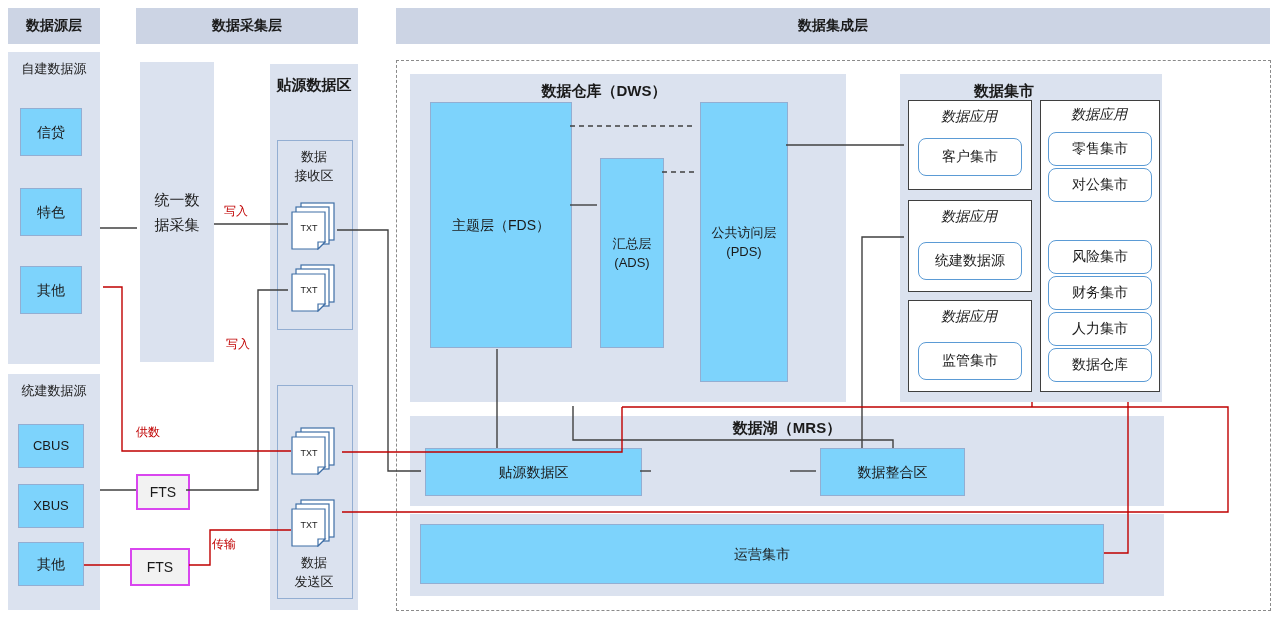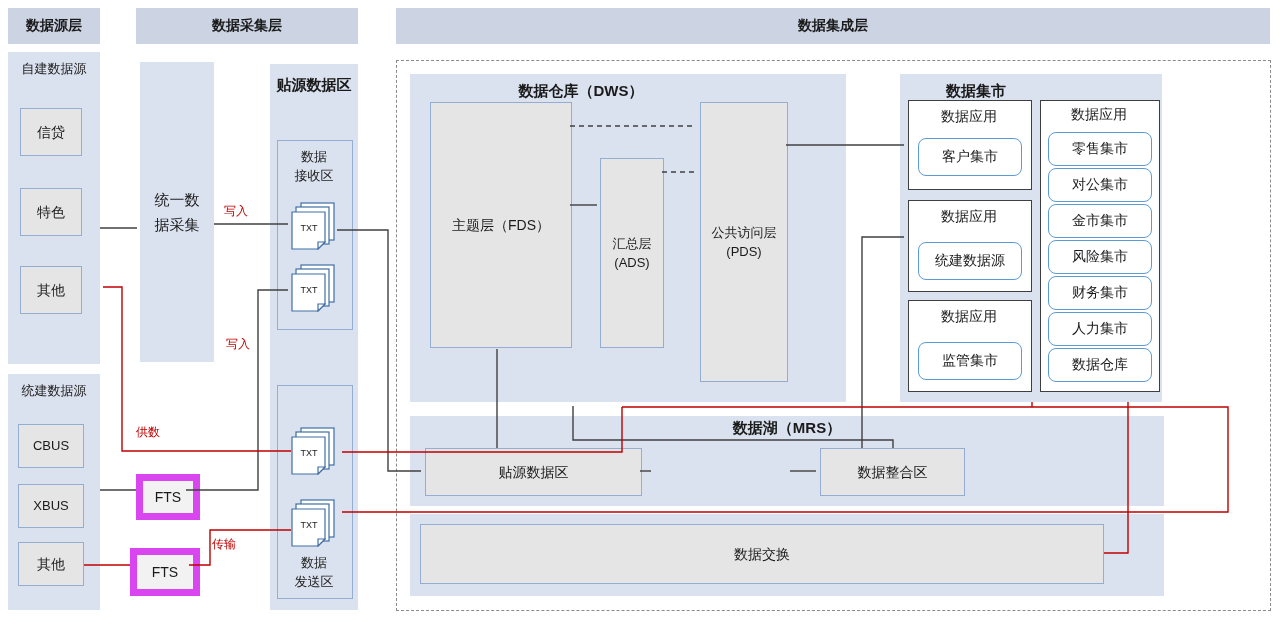--- a/index.html
+++ b/index.html
@@ -3,28 +3,28 @@
 <meta charset="utf-8">
 <style>
   html,body{margin:0;padding:0;background:#fff;}
   #canvas{position:relative;width:1280px;height:627px;overflow:hidden;
           font-family:"Liberation Sans","DejaVu Sans",sans-serif;color:#1a1a1a;}
   .band{position:absolute;background:#ccd4e4;font-weight:bold;font-size:14px;
         display:flex;align-items:center;justify-content:center;z-index:1;}
   .panel{position:absolute;background:#dbe2ef;z-index:1;}
   .ptitle{position:absolute;font-size:13px;text-align:center;z-index:3;}
   .title15{position:absolute;font-weight:bold;font-size:15px;text-align:center;z-index:3;}
-  .wbox{position:absolute;background:#e5e5e5;border:1px solid #93aed2;z-index:3;
+  .wbox{position:absolute;background:#7dd3fc;border:1px solid #93aed2;z-index:3;
         display:flex;flex-direction:column;align-items:center;justify-content:center;
         font-size:14px;text-align:center;line-height:1.5;}
   .group{position:absolute;background:#fff;border:1.5px solid #3f3f3f;z-index:2;}
-  .glabel{position:absolute;font-size:14px;text-align:center;z-index:3;}
+  .glabel{position:absolute;font-size:14px;text-align:center;z-index:3;font-style:italic;}
   .mart-item{position:absolute;background:#fff;border:1.5px solid #5b9bd5;border-radius:8px;
         display:flex;align-items:center;justify-content:center;font-size:14px;z-index:3;}
-  .fts{position:absolute;background:#f2f2f2;border:7px solid #d946ef;z-index:3;
+  .fts{position:absolute;background:#f2f2f2;border:2px solid #d946ef;z-index:3;
         display:flex;align-items:center;justify-content:center;font-size:14px;}
   .subbox{position:absolute;border:1px solid #93aed2;background:#dbe2ef;z-index:2;}
   .dashed{position:absolute;border:1px dashed #8a8a8a;z-index:0;}
   .collector{position:absolute;background:#dbe2ef;z-index:2;display:flex;align-items:center;
         justify-content:center;font-size:15px;text-align:center;padding:6px 14px;box-sizing:border-box;
         line-height:1.7;}
   .flow-label{position:absolute;color:#c00000;font-size:12px;z-index:6;}
   .txt-icon{position:absolute;width:46px;height:48px;z-index:3;}
   .pg{fill:#fff;stroke:#3f6fa6;stroke-width:1.2;}
   .txt-label{position:absolute;left:1px;top:21px;width:34px;text-align:center;font-size:9px;}
@@ -107,63 +107,62 @@
     <span class="txt-label">TXT</span>
   </div>
   <div class="ptitle two-line" style="left:277px;top:554px;width:74px">
     <span>数据</span>
     <span>发送区</span>
   </div>
 
   <div class="dashed" style="left:396px;top:60px;width:873px;height:549px"></div>
 
   <div class="panel" style="left:410px;top:74px;width:436px;height:328px"></div>
-  <div class="title15" style="left:387px;top:82px;width:388px">数据仓库（DWS）</div>
+  <div class="title15" style="left:410px;top:82px;width:388px">数据仓库（DWS）</div>
   <div class="wbox" style="left:430px;top:102px;width:140px;height:244px">主题层（FDS）</div>
   <div class="wbox" style="left:600px;top:158px;width:62px;height:188px;font-size:13px">
     <span>汇总层</span>
     <span>(ADS)</span>
   </div>
   <div class="wbox" style="left:700px;top:102px;width:86px;height:278px;font-size:13px">
     <span>公共访问层</span>
     <span>(PDS)</span>
   </div>
 
   <div class="panel" style="left:900px;top:74px;width:262px;height:328px"></div>
-  <div class="title15" style="left:868px;top:82px;width:216px">数据集市</div>
+  <div class="title15" style="left:896px;top:82px;width:216px">数据集市</div>
 
   <div class="group" style="left:908px;top:100px;width:122px;height:88px"></div>
   <div class="glabel" style="left:908px;top:108px;width:122px">数据应用</div>
   <div class="mart-item" style="left:918px;top:138px;width:102px;height:36px">客户集市</div>
 
   <div class="group" style="left:908px;top:200px;width:122px;height:90px"></div>
   <div class="glabel" style="left:908px;top:208px;width:122px">数据应用</div>
   <div class="mart-item" style="left:918px;top:242px;width:102px;height:36px">统建数据源</div>
 
   <div class="group" style="left:908px;top:300px;width:122px;height:90px"></div>
   <div class="glabel" style="left:908px;top:308px;width:122px">数据应用</div>
   <div class="mart-item" style="left:918px;top:342px;width:102px;height:36px">监管集市</div>
 
   <div class="group" style="left:1040px;top:100px;width:118px;height:290px"></div>
   <div class="glabel" style="left:1040px;top:106px;width:118px">数据应用</div>
   <div class="mart-item" style="left:1048px;top:132px;width:102px;height:32px">零售集市</div>
   <div class="mart-item" style="left:1048px;top:168px;width:102px;height:32px">对公集市</div>
-  <div class="mart-item" style="left:1048px;top:204px;width:102px;height:32px">金市集市</div>
   <div class="mart-item" style="left:1048px;top:240px;width:102px;height:32px">风险集市</div>
   <div class="mart-item" style="left:1048px;top:276px;width:102px;height:32px">财务集市</div>
   <div class="mart-item" style="left:1048px;top:312px;width:102px;height:32px">人力集市</div>
   <div class="mart-item" style="left:1048px;top:348px;width:102px;height:32px">数据仓库</div>
 
   <div class="panel" style="left:410px;top:416px;width:754px;height:90px"></div>
   <div class="title15" style="left:410px;top:419px;width:754px">数据湖（MRS）</div>
   <div class="wbox" style="left:425px;top:448px;width:215px;height:46px">贴源数据区</div>
   <div class="wbox" style="left:820px;top:448px;width:143px;height:46px">数据整合区</div>
 
   <div class="panel" style="left:410px;top:514px;width:754px;height:82px"></div>
-  <div class="wbox" style="left:420px;top:524px;width:682px;height:58px">数据交换</div>
+  <div class="wbox" style="left:420px;top:524px;width:682px;height:58px">运营集市</div>
 
   <div class="flow-label" style="left:224px;top:203px">写入</div>
   <div class="flow-label" style="left:226px;top:336px">写入</div>
   <div class="flow-label" style="left:136px;top:424px">供数</div>
   <div class="flow-label" style="left:212px;top:536px">传输</div>
 
   <svg id="overlay" width="1280" height="627">
     <defs>
       <marker id="mb" markerUnits="userSpaceOnUse" markerWidth="9" markerHeight="7" refX="8" refY="3.5" orient="auto">
         <path d="M0,0 L9,3.5 L0,7 Z" fill="#404040"></path>

